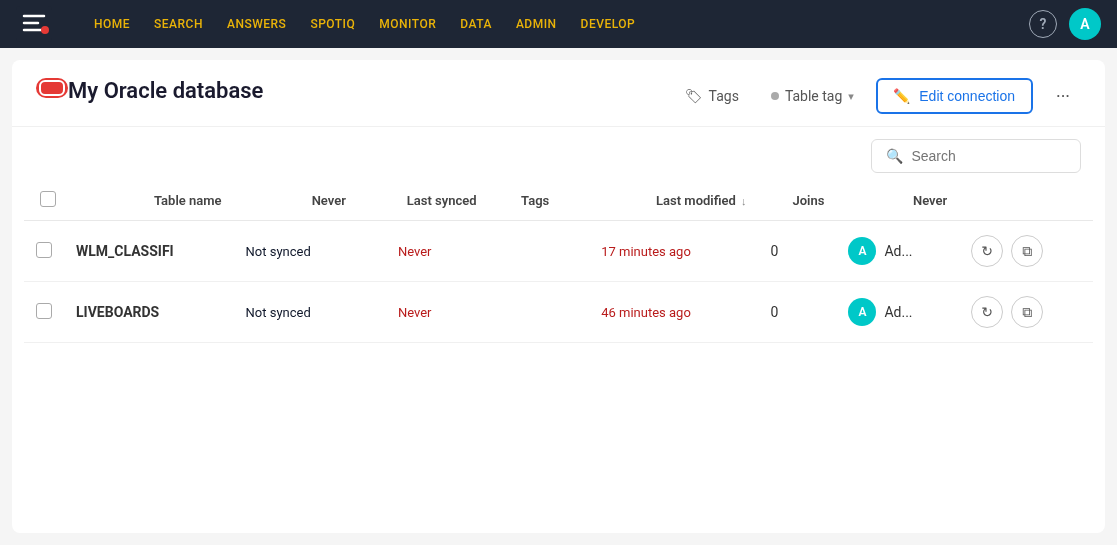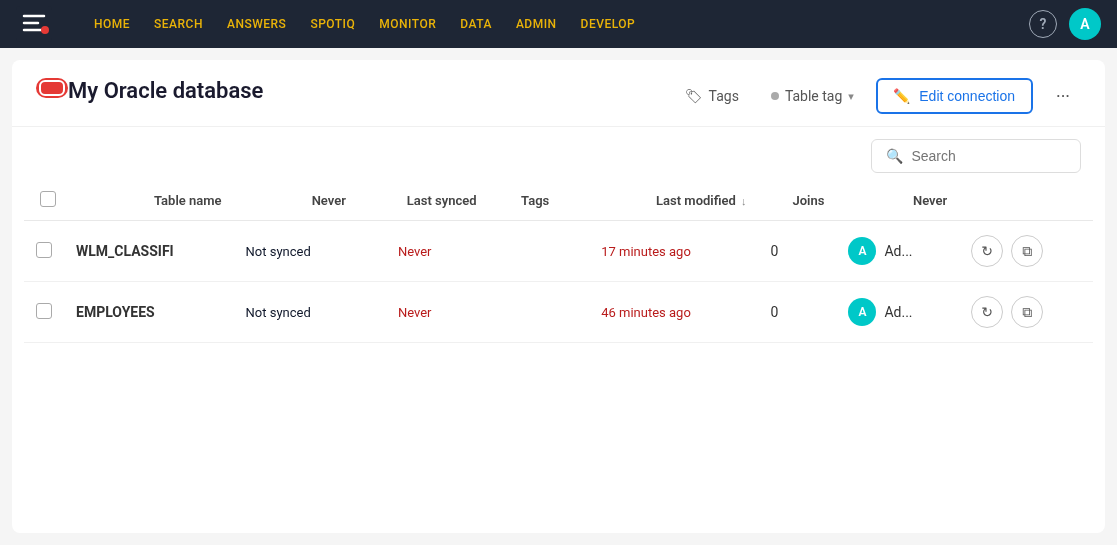--- a/index.html
+++ b/index.html
@@ -393,21 +393,21 @@
               <div class="row-action-btn" title="Copy">⧉</div>
             </div>
           </td>
         </tr>
 
         <tr>
           <td class="table-row-checkbox">
             <span class="checkbox-el"></span>
           </td>
           <td>
-            <span class="table-name">EMPLOYEES</span>
+            <span class="table-name">LIVEBOARDS</span>
           </td>
           <td>
             <span class="status-text">Not synced</span>
           </td>
           <td>
             <span class="time-text">Never</span>
           </td>
           <td></td>
           <td>
             <span class="time-text">46 minutes ago</span>

